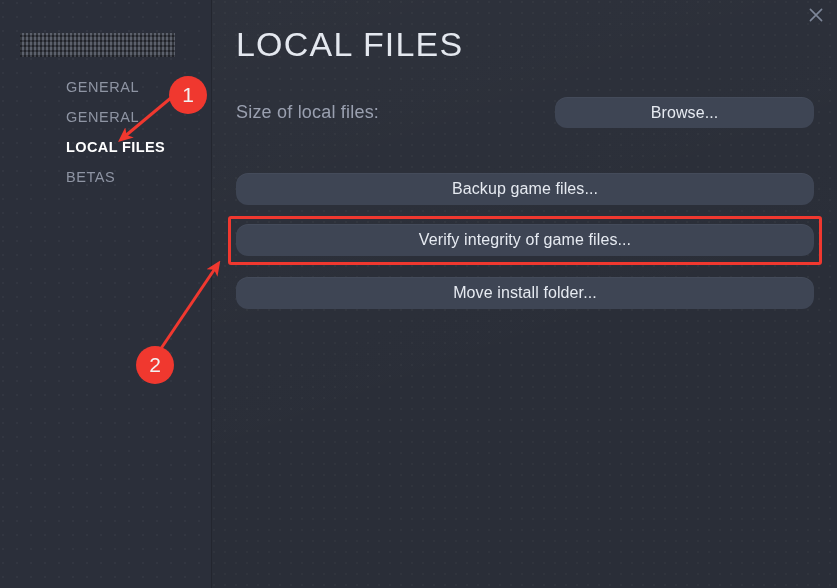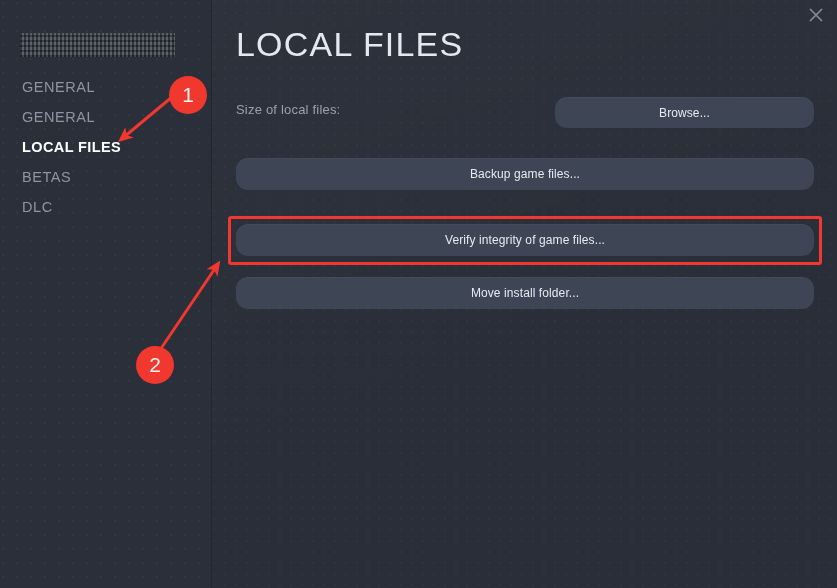--- a/index.html
+++ b/index.html
@@ -51,20 +51,21 @@
       repeating-linear-gradient(90deg, rgba(0,0,0,0.38) 0 2px, rgba(255,255,255,0.07) 2px 4px),
       repeating-linear-gradient(0deg, rgba(0,0,0,0.30) 0 2px, rgba(255,255,255,0.05) 2px 5px);
     opacity: 0.95;
   }
 
   .nav {
     position: absolute;
     left: 0;
     top: 72px;
     width: 212px;
+    padding-left: 44px;
   }
   .nav-item {
     height: 30px;
     line-height: 30px;
     padding-left: 22px;
     font-size: 14.5px;
     letter-spacing: 0.55px;
     color: #8e94a3;
     white-space: nowrap;
     cursor: pointer;
@@ -117,32 +118,32 @@
     position: absolute;
     left: 24px;
     top: 97px;
     width: 578px;
     height: 31px;
   }
   .size-label {
     position: absolute;
     left: 0;
     top: 5px;
-    font-size: 13px;
+    font-size: 18px;
     color: #9aa0b0;
     letter-spacing: 0.2px;
   }
 
   .btn {
     background: #3e4554;
     border: none;
     border-radius: 12px;
     color: #e6eaf1;
     font-family: "Liberation Sans", sans-serif;
-    font-size: 12px;
+    font-size: 16px;
     letter-spacing: 0.1px;
     cursor: pointer;
     display: flex;
     align-items: center;
     justify-content: center;
     box-sizing: border-box;
     box-shadow: inset 0 1px 0 rgba(255,255,255,0.035);
   }
 
   .btn-browse {
@@ -152,21 +153,21 @@
     width: 259px;
     height: 31px;
   }
 
   .btn-wide {
     position: absolute;
     left: 24px;
     width: 578px;
     height: 32px;
   }
-  .btn-backup  { top: 158px; }
+  .btn-backup  { top: 173px; }
   .btn-verify  { top: 224px; }
   .btn-move    { top: 277px; }
 
   .highlight-box {
     position: absolute;
     left: 16px;
     top: 216px;
     width: 594px;
     height: 49px;
     border: 3px solid #f0382f;
@@ -216,23 +217,20 @@
       </div>
       <div class="nav-item">
         <span>GENERAL</span>
       </div>
       <div class="nav-item active">
         <span>LOCAL FILES</span>
       </div>
       <div class="nav-item">
         <span>BETAS</span>
       </div>
-      <div class="nav-item">
-        <span>DLC</span>
-      </div>
     </div>
   </div>
   <div class="sidebar-divider"></div>
 
   <div class="main">
 
     <div class="close-btn">
       <svg width="14" height="14" viewBox="0 0 14 14" aria-hidden="true">
         <path d="M1.4 1.4 L12.6 12.6 M12.6 1.4 L1.4 12.6" stroke="#7e8799" stroke-width="1.6" stroke-linecap="round" fill="none"></path>
       </svg>

